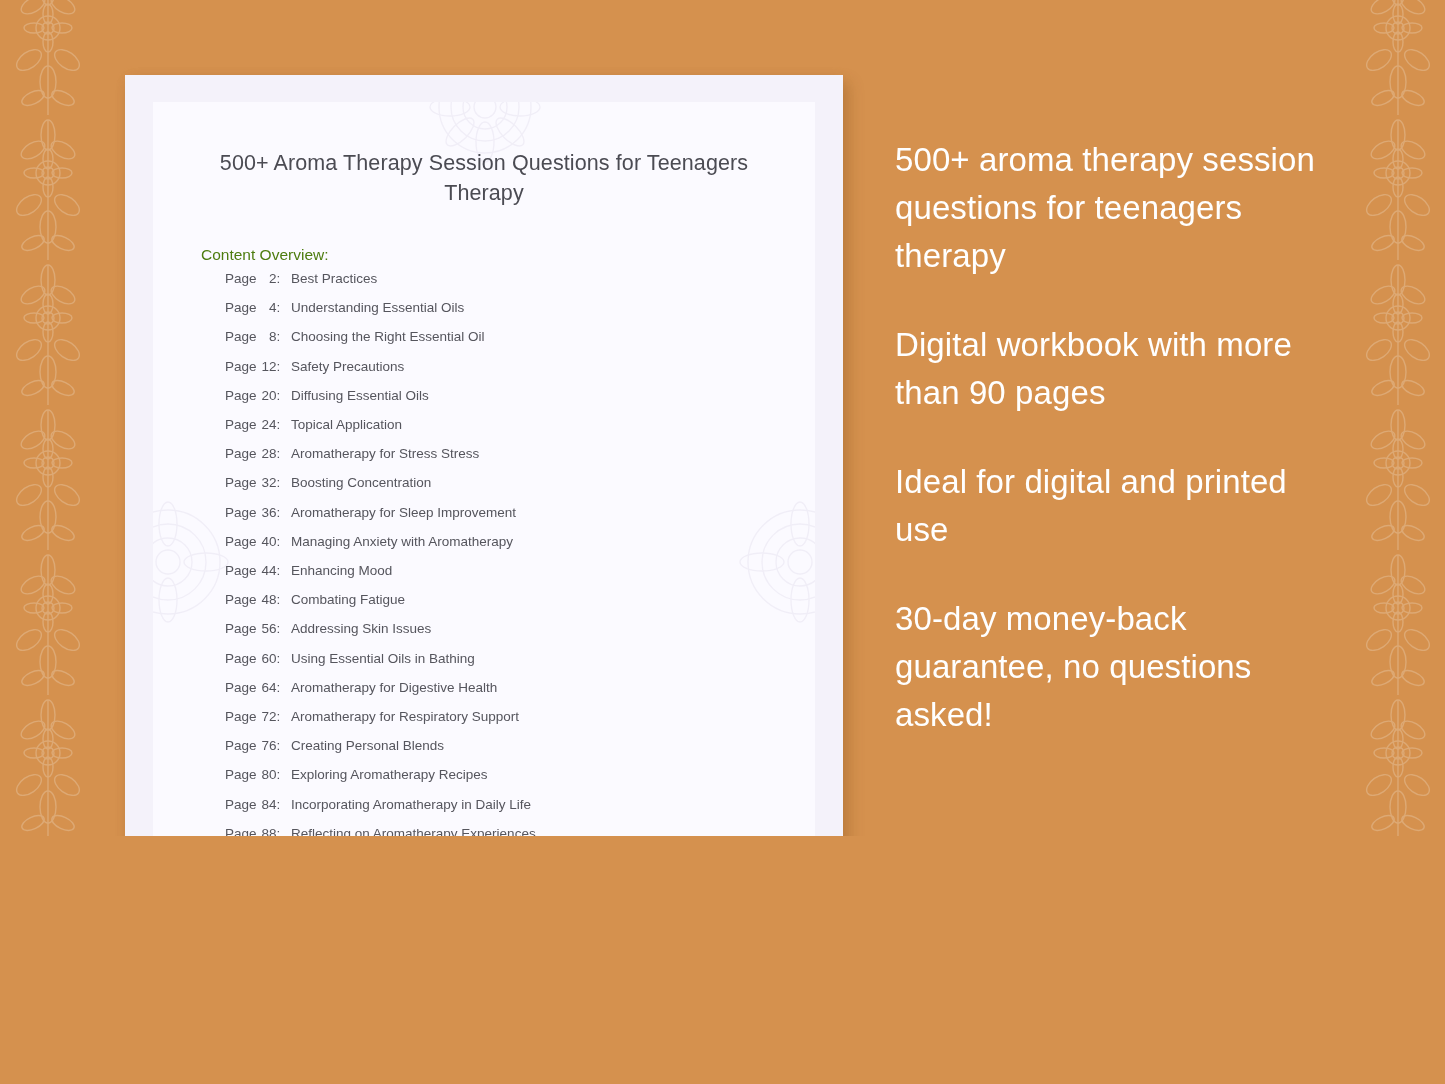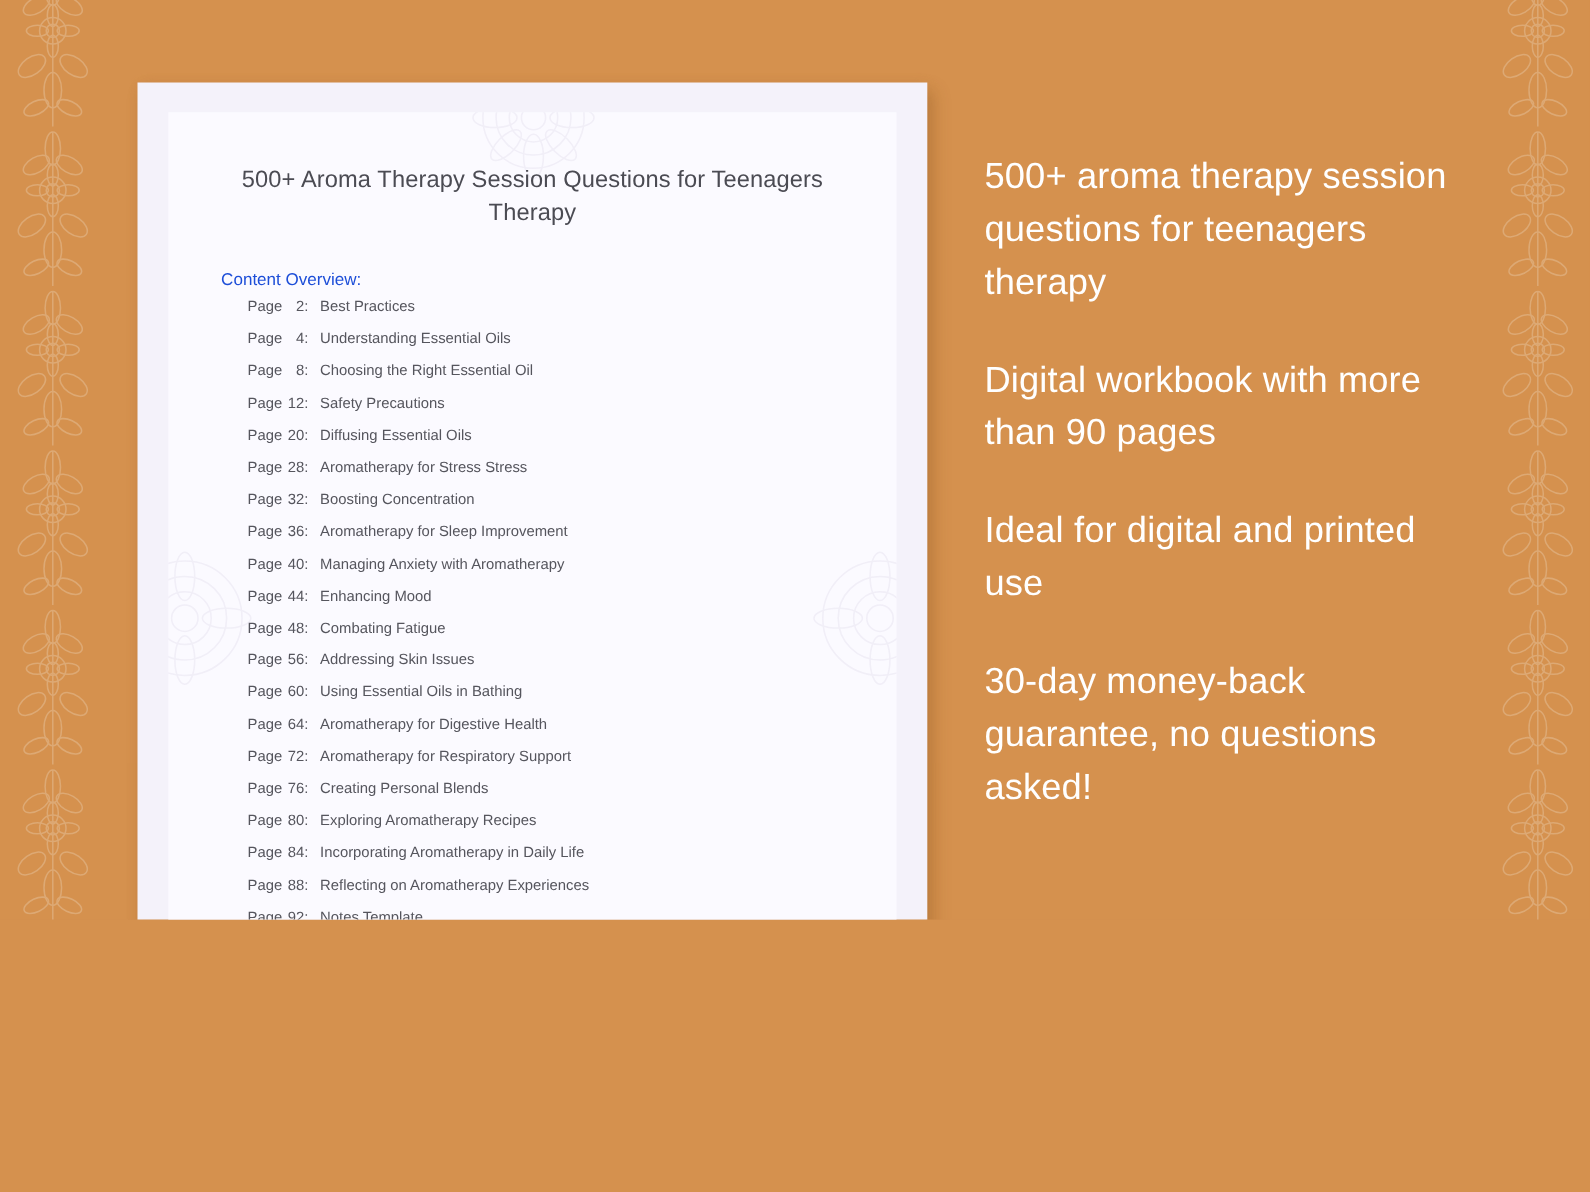--- a/index.html
+++ b/index.html
@@ -88,21 +88,21 @@
     color: #4b4b53;
     font-size: 21.5px;
     line-height: 30px;
     text-align: center;
     font-weight: 400;
     margin: 0 16px 0 16px;
     letter-spacing: 0.1px;
   }
   .overview-label {
     margin-top: 38px;
-    color: #1d4ed8;
+    color: #4d7c0f;
     font-size: 15.5px;
     font-weight: 400;
   }
   .toc {
     padding-left: 24px;
   }
   .toc-row {
     display: flex;
     align-items: baseline;
     font-size: 13.5px;
@@ -576,20 +576,25 @@
               <span class="toc-page">Page&nbsp;<span class="num">12:</span></span>
               <span class="toc-sep"></span>
               <span class="toc-title">Safety Precautions</span>
             </div>
             <div class="toc-row">
               <span class="toc-page">Page&nbsp;<span class="num">20:</span></span>
               <span class="toc-sep"></span>
               <span class="toc-title">Diffusing Essential Oils</span>
             </div>
             <div class="toc-row">
+              <span class="toc-page">Page&nbsp;<span class="num">24:</span></span>
+              <span class="toc-sep"></span>
+              <span class="toc-title">Topical Application</span>
+            </div>
+            <div class="toc-row">
               <span class="toc-page">Page&nbsp;<span class="num">28:</span></span>
               <span class="toc-sep"></span>
               <span class="toc-title">Aromatherapy for Stress Stress</span>
             </div>
             <div class="toc-row">
               <span class="toc-page">Page&nbsp;<span class="num">32:</span></span>
               <span class="toc-sep"></span>
               <span class="toc-title">Boosting Concentration</span>
             </div>
             <div class="toc-row">

